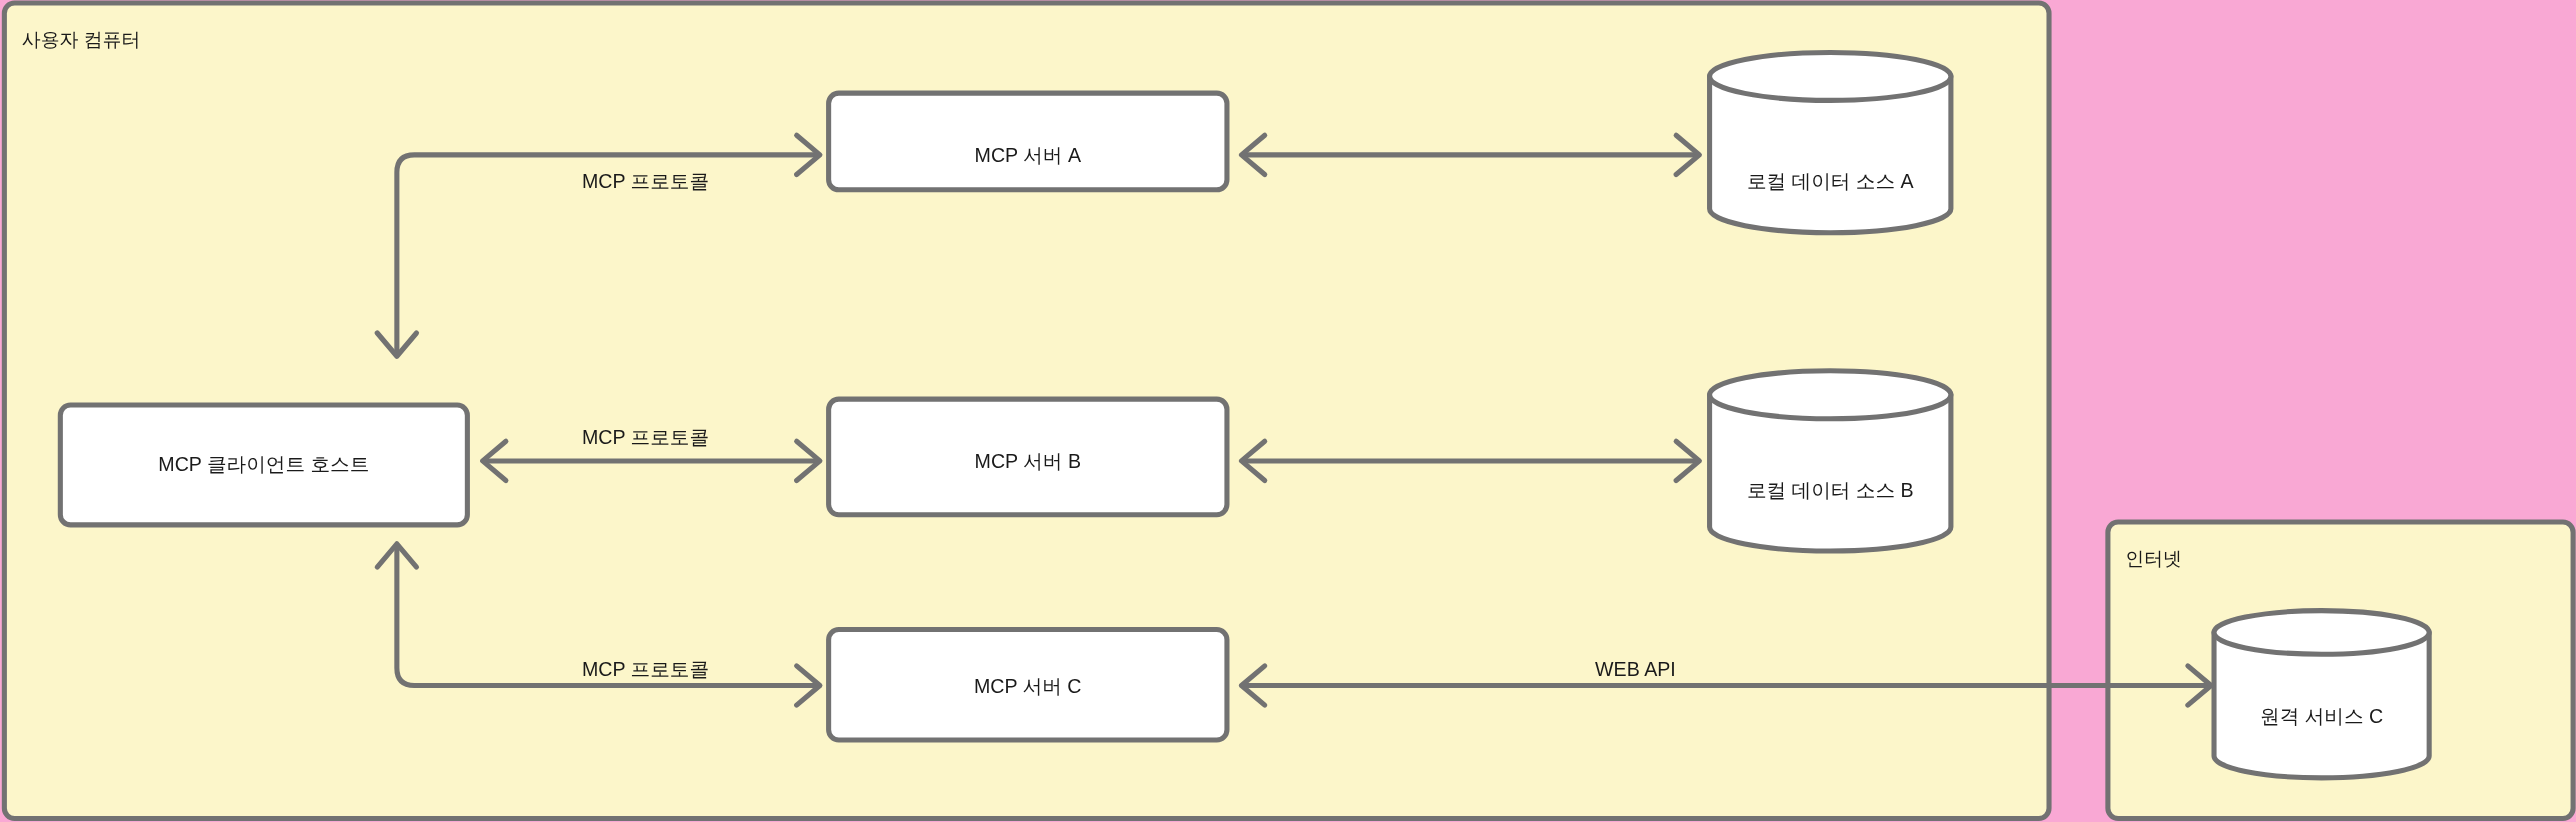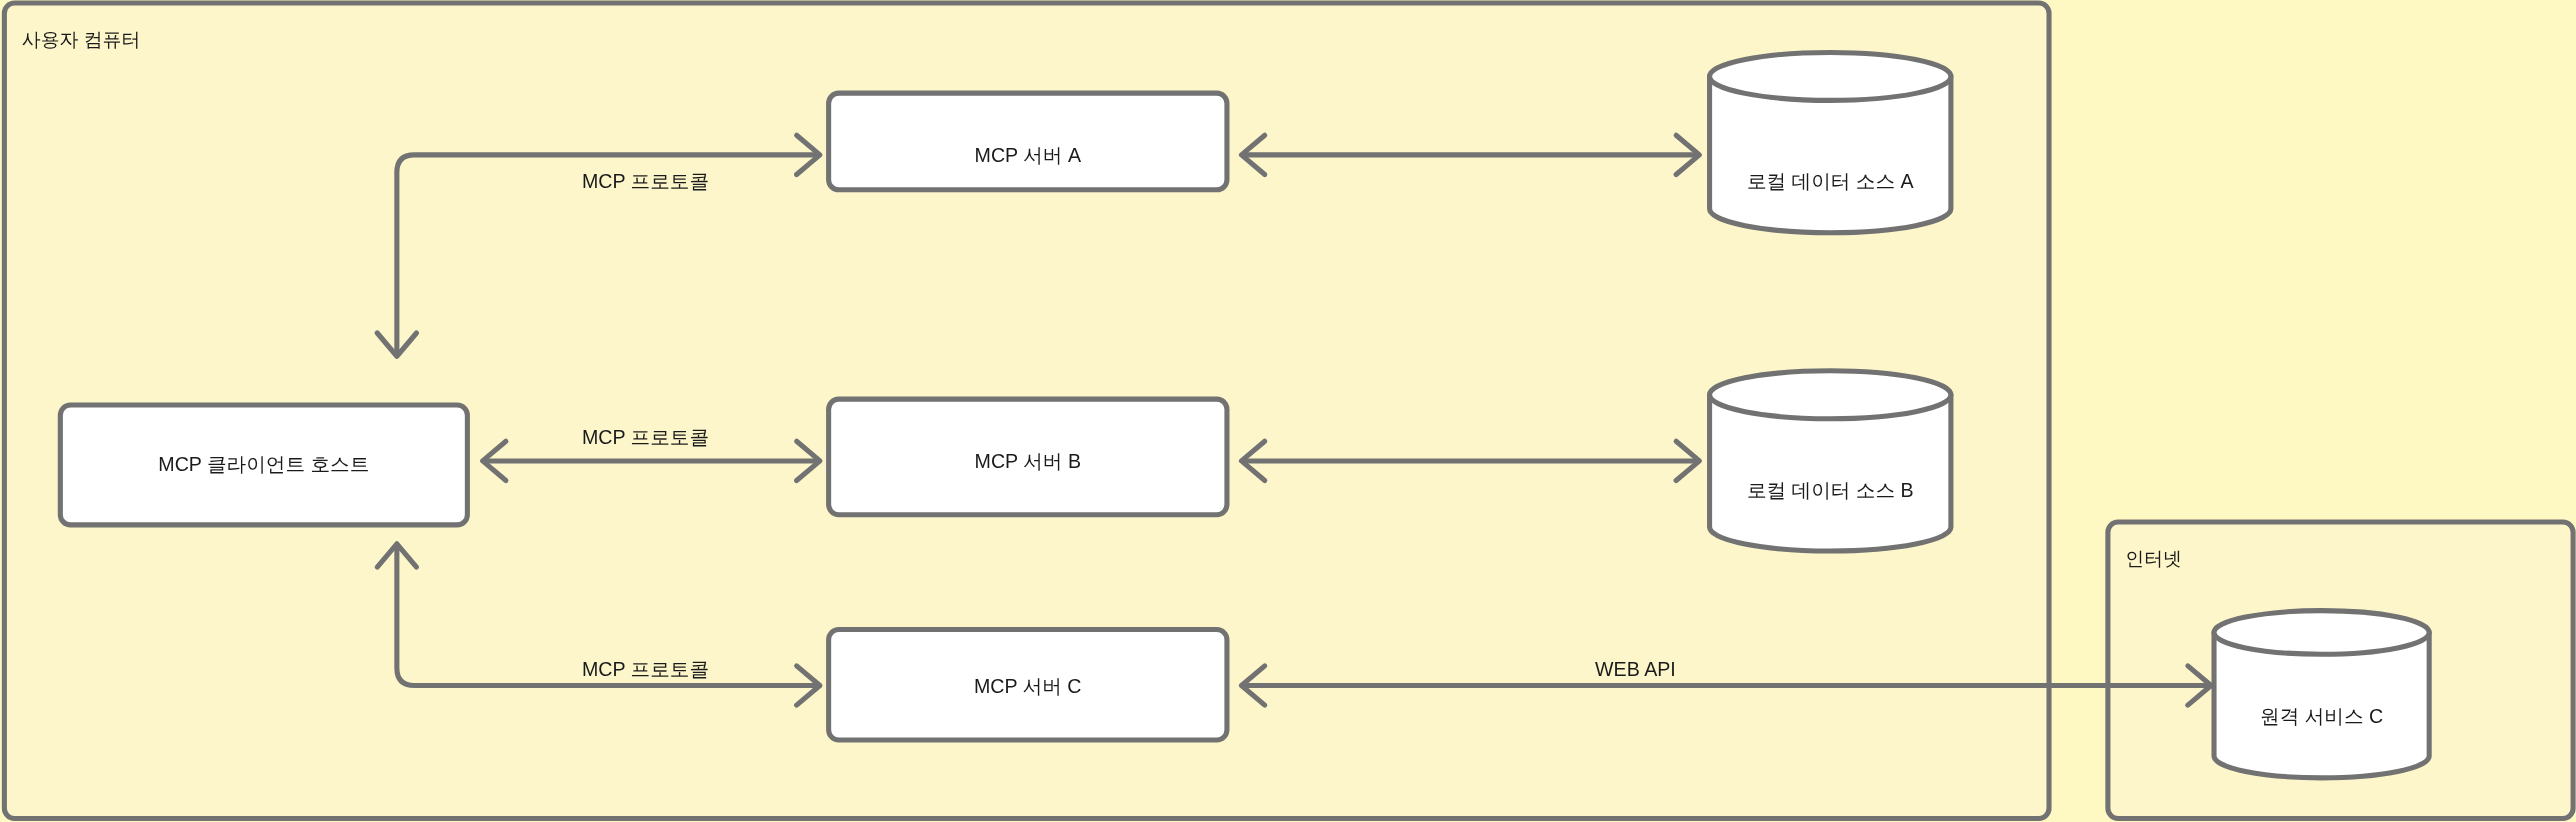--- a/index.html
+++ b/index.html
@@ -4,21 +4,21 @@
 <style>
   html, body {
     margin: 0;
     padding: 0;
     background: #000000;
   }
   #stage {
     position: relative;
     width: 2576px;
     height: 823px;
-    background: #fef9c3;
+    background: #f9a8d4;
     overflow: hidden;
     font-family: "Liberation Sans", "DejaVu Sans", sans-serif;
   }
   svg#diagram {
     position: absolute;
     left: 0;
     top: 0;
     width: 2576px;
     height: 823px;
     display: block;

